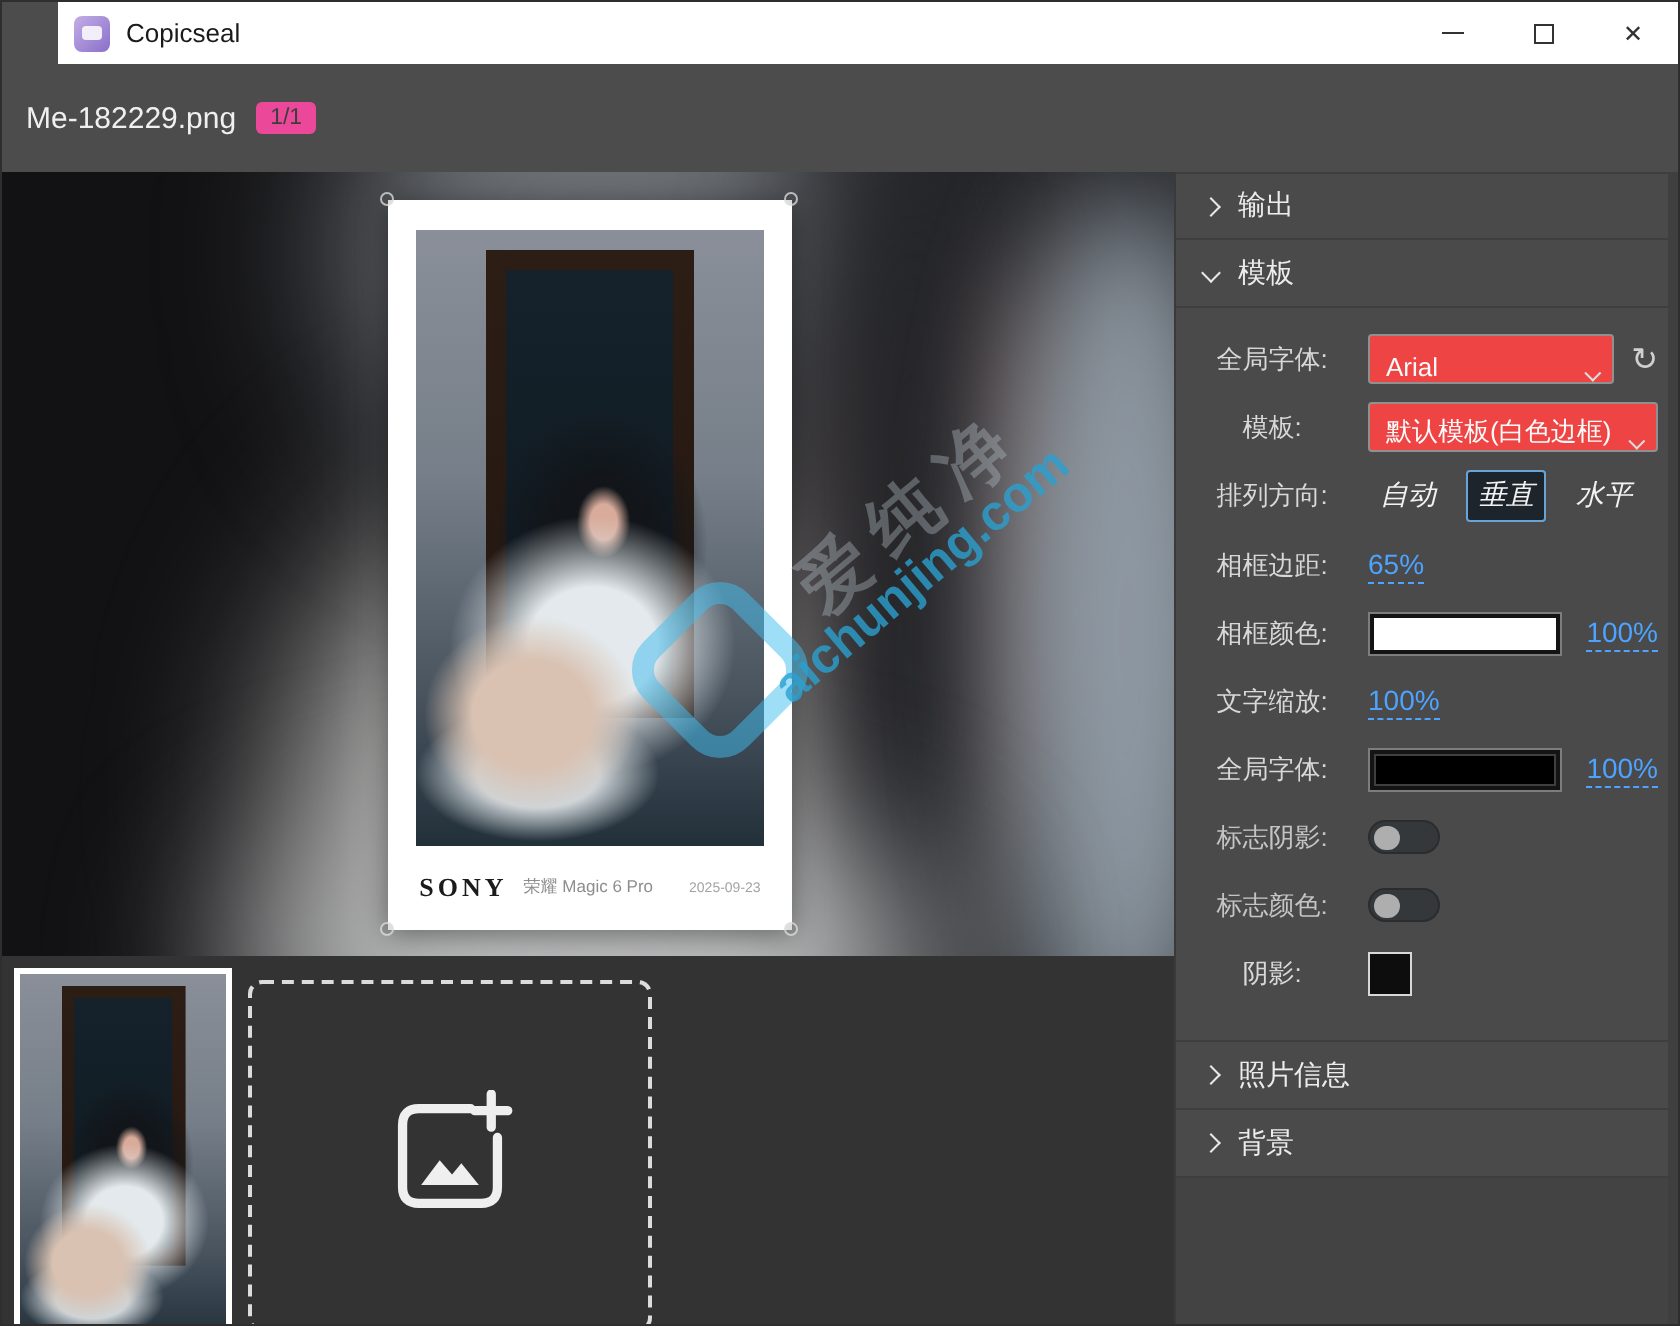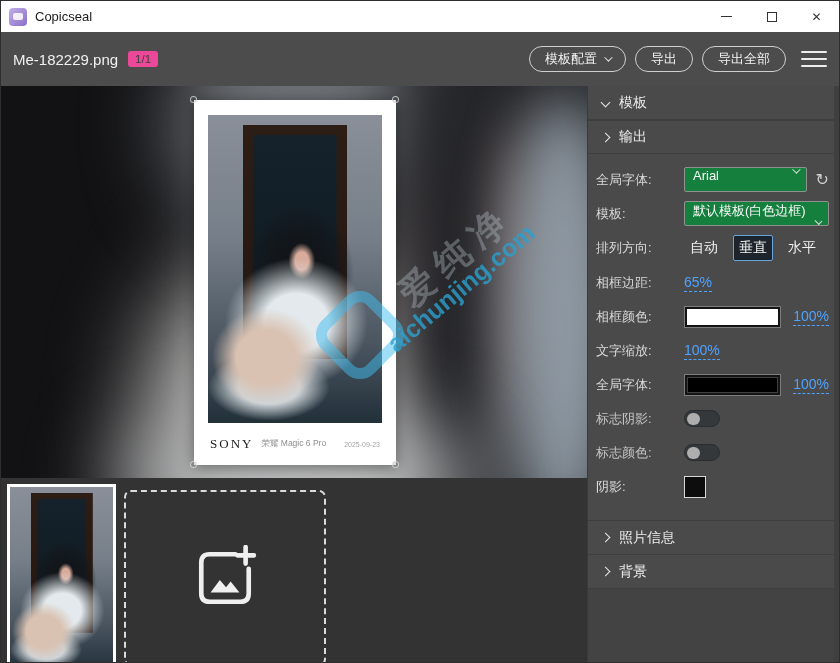--- a/index.html
+++ b/index.html
@@ -1,21 +1,21 @@
 <!DOCTYPE html>
 <html><head>
 <meta charset="utf-8">
 <style>
   * { box-sizing: border-box; margin: 0; padding: 0; }
   html,body { width:840px; }
   body { font-family:"Liberation Sans", sans-serif; }
   .window { position:relative; width:840px; height:663px; background:#4c4c4c; overflow:hidden; border:1px solid #2e2e2e; }
 
   
-  .titlebar { height:31px; background:#ffffff; display:flex; align-items:center; padding-left:8px; position:relative; }
+  .titlebar { height:31px; background:#ffffff; display:flex; align-items:center; padding-left:8px; position:relative;margin-left:28px; }
   .app-icon { width:18px; height:18px; border-radius:4px; background:linear-gradient(135deg,#c3aee6,#8a6fc9); position:relative; }
   .app-icon::after { content:""; position:absolute; left:4px; top:5px; width:10px; height:7px; border-radius:2px; background:rgba(255,255,255,.85); }
   .app-title { margin-left:8px; font-size:13px; color:#1a1a1a; }
   .win-controls { position:absolute; right:0; top:0; height:31px; display:flex; }
   .win-btn { width:45px; height:31px; display:flex; align-items:center; justify-content:center; color:#333; font-size:12px; cursor:default; }
   .glyph-min { width:11px; height:1px; background:#333; display:block; }
   .glyph-max { width:10px; height:10px; border:1px solid #333; display:block; }
 
   
   .toolbar { height:54px; background:#4c4c4c; display:flex; align-items:center; padding:0 12px; }
@@ -58,21 +58,21 @@
       linear-gradient(#2c1d15,#241711),                                                    
       linear-gradient(#4e545c,#4e545c),                                                    
       linear-gradient(180deg,#8a8f99 0%,#767f89 40%,#49545f 75%,#22303a 100%);             
     background-size:
       62% 32%, 70% 22%, 82% 42%, 17% 13%, 62% 45%, 48% 68%, 60% 76%, 34% 6%, 100% 100%;
     background-position:
       6% 92%, 0% 99%, 55% 80%, 55% 47%, 58% 52%, 50% 20%, 50% 14%, 58% 4%, 0 0;
   }
   .card-photo { position:absolute; left:14px; top:15px; width:174px; height:308px; }
   .card-footer { position:absolute; left:0; right:0; bottom:0; height:42px; display:flex; align-items:center; justify-content:center; gap:8px; }
-  .brand { font-family:"Liberation Serif", serif; font-weight:normal; font-size:13px; letter-spacing:2px; color:#1b1b1b;text-align:right; }
+  .brand { font-family:"Liberation Serif", serif; font-weight:bold; font-size:13px; letter-spacing:2px; color:#1b1b1b;text-align:right; }
   .model { font-size:8.5px; color:#8d8d8d; }
   .shot-date { font-size:7px; color:#a3a3a3; margin-left:10px; }
   .handle { position:absolute; width:7px; height:7px; border:1px solid rgba(225,225,225,.75); border-radius:50%; z-index:4; background:rgba(90,90,90,.2); }
 
   
   .watermark { position:absolute; inset:0; z-index:6; pointer-events:none; }
   .wm-diamond { position:absolute; left:322px; top:212px; width:74px; height:74px; border:11px solid rgba(64,190,240,.5); border-radius:20px; transform:rotate(45deg); }
   .wm-cn { position:absolute; left:455px; top:170px; transform:translate(-50%,-50%) rotate(-40deg); font-size:36px; font-weight:bold; letter-spacing:9px; color:rgba(178,192,200,.38); white-space:nowrap; }
   .wm-url { position:absolute; left:460px; top:202px; transform:translate(-50%,-50%) rotate(-40deg); font-size:25px; font-weight:bold; color:rgba(43,160,208,.8); white-space:nowrap; }
 
@@ -86,30 +86,30 @@
   .sidebar { width:252px; background:#4a4a4a; display:flex; flex-direction:column; border-left:1px solid #3a3a3a; position:relative; }
   .scroll-rail { position:absolute; right:0; top:0; bottom:0; width:5px; background:#3f3f3f; }
   .panel-header { height:34px; min-height:34px; display:flex; align-items:center; padding:0 14px; font-size:14px; color:#ececec; border-bottom:1px solid #3e3e3e; cursor:pointer; gap:10px; }
   .panel-header.first { border-top:1px solid #3e3e3e; }
   .ph-chev { width:7px; height:7px; border-right:1.8px solid #e8e8e8; border-bottom:1.8px solid #e8e8e8; display:inline-block; }
   .ph-chev.right { transform:rotate(-45deg); }
   .ph-chev.down { transform:rotate(45deg); }
   .undo-icon { margin-left:auto; color:#ececec; font-size:17px; line-height:1; cursor:pointer; font-family:"DejaVu Sans", sans-serif; }
   .panel-body { padding:4px 10px 12px 8px; border-bottom:1px solid #3e3e3e; }
   .row { display:flex; align-items:center; margin:9px 0; min-height:25px; }
-  .row-label { width:80px; min-width:80px; text-align:left; margin-right:8px; color:#d8d8d8; font-size:13px; }
+  .row-label { width:80px; min-width:80px; text-align:center; margin-right:8px; color:#d8d8d8; font-size:13px; }
   .dim { color:#c4c4c4; }
 
-  .fake-select { background:#15803d; border:1px solid #909090; border-radius:2px; color:#fafafa; font-size:13px; height:25px; display:flex; align-items:flex-start; padding:0 8px; cursor:pointer; }
+  .fake-select { background:#ef4444; border:1px solid #909090; border-radius:2px; color:#fafafa; font-size:13px; height:25px; display:flex; align-items:flex-end; padding:0 8px; cursor:pointer; }
   .fake-select .sel-chev { margin-left:auto; width:6px; height:6px; border-right:1.7px solid #dcdcdc; border-bottom:1.7px solid #dcdcdc; transform:rotate(45deg) translateY(-2px); }
   .sel-font { width:126px; }
-  .sel-template { width:157px;flex-direction:column; }
+  .sel-template { width:157px; }
   .refresh-icon { margin-left:9px; color:#d0d0d0; font-size:16px; cursor:pointer; font-family:"DejaVu Sans", sans-serif; }
 
-  .seg-group { display:flex; align-items:center; gap:9px; font-size:14px; color:#f2f2f2; }
+  .seg-group { display:flex; align-items:center; gap:9px; font-size:14px; color:#f2f2f2;font-style:italic; }
   .seg { padding:3px 5px; border:1px solid transparent; cursor:pointer; }
   .seg.selected { border:1px solid #67a4da; background:#1d242b; border-radius:2px; }
 
   .val-link { color:#4da3ff; font-size:14px; border-bottom:1px dashed #4da3ff; padding-bottom:1px; cursor:pointer; }
 
   .swatch-wide { width:104px; height:22px; background:#141414; border:1px solid #7d7d7d; padding:2px; cursor:pointer; }
   .swatch-inner { width:100%; height:100%; }
   .swatch-white { background:#ffffff; }
   .swatch-black { background:#000000; border:1px solid #3f3f3f; }
   .opacity-link { margin-left:12px; }
@@ -138,37 +138,20 @@
         </div>
       <div class="win-btn">
           <span>✕</span>
         </div>
     </div>
   </div>
 
   <div class="toolbar">
     <div class="filename">Me-182229.png</div>
     <div class="page-badge">1/1</div>
-    <div class="tb-right">
-      <button class="pill">
-        <span>模板配置</span>
-        <span class="chev chev-sm"></span>
-      </button>
-      <button class="pill">
-        <span>导出</span>
-      </button>
-      <button class="pill">
-        <span>导出全部</span>
-      </button>
-      <div class="menu-icon">
-          <span></span>
-          <span></span>
-          <span></span>
-        </div>
-    </div>
   </div>
 
   <div class="main">
 
     <div class="left-col">
 
       <div class="canvas">
         <div class="blob b1"></div>
         <div class="blob b2"></div>
         <div class="blob b3"></div>
@@ -207,28 +190,28 @@
             <path d="M42 9 H17 Q9 9 9 17 V47 Q9 55 17 55 H47 Q55 55 55 47 V23" fill="none" stroke="#efefef" stroke-width="4.5" stroke-linecap="round"></path>
             <path d="M52 2 V18 M44 10 H60" fill="none" stroke="#efefef" stroke-width="4.5" stroke-linecap="round"></path>
             <path d="M18 46 L27 34 L33 41 L37.5 35.5 L46 46 Z" fill="#efefef"></path>
           </svg>
         </div>
       </div>
     </div>
 
     <div class="sidebar">
 
+      <div class="panel-header first">
+        <span class="ph-chev right"></span>
+        <span>输出</span>
+      </div>
+
       <div class="panel-header">
         <span class="ph-chev down"></span>
         <span>模板</span>
-      </div>
-
-      <div class="panel-header first">
-        <span class="ph-chev right"></span>
-        <span>输出</span>
       </div>
 
       <div class="panel-body">
 
         <div class="row">
           <span class="row-label">全局字体:</span>
           <div class="fake-select sel-font">
             <span>Arial</span>
             <span class="sel-chev"></span>
           </div>

